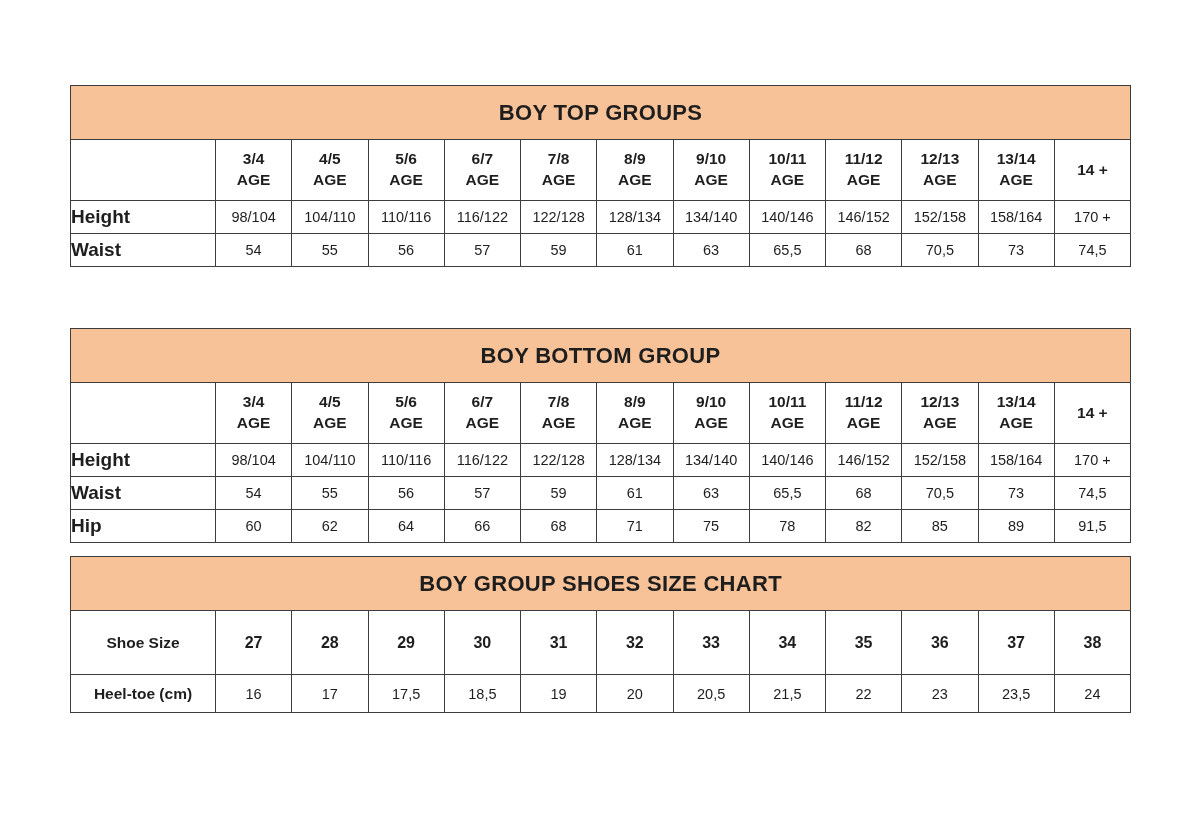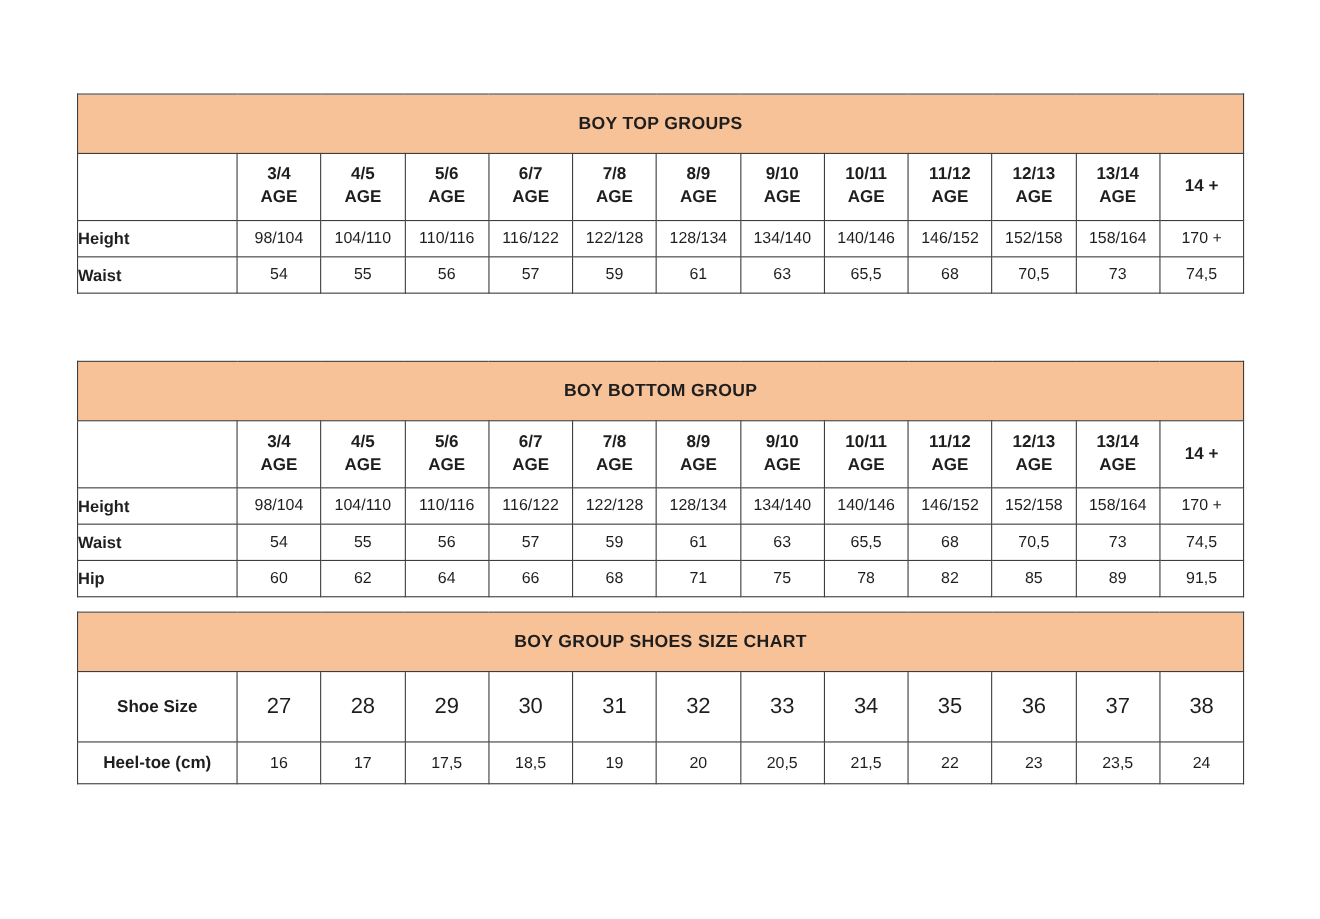--- a/index.html
+++ b/index.html
@@ -26,21 +26,21 @@
   }
   table.size-table th,
   table.size-table td {
     border: 1.5px solid #3d3d3d;
     padding: 0;
     overflow: hidden;
   }
   .title-row th {
     height: 53px;
     background: #f8c298;
-    font-size: 16px;
+    font-size: 22px;
     font-weight: 700;
     text-align: center;
     letter-spacing: 0.3px;
     color: #1e1e1e;
   }
   tr.age-row {
     height: 61px;
   }
   td.age-cell {
     font-weight: 700;
@@ -48,39 +48,39 @@
     text-align: center;
     white-space: pre-line;
     line-height: 1.35;
     vertical-align: middle;
   }
   tr.data-row {
     height: 33px;
   }
   td.label-cell {
     font-weight: 700;
-    font-size: 15px;
+    font-size: 19px;
     text-align: left;
     padding-left: 12px;
     vertical-align: middle;
   }
   td.value-cell {
     font-size: 14.5px;
     text-align: center;
     vertical-align: middle;
   }
   
   #table-top    { top: 85px; }
   #table-bottom { top: 328px; }
   #table-shoes  { top: 556px; }
   
   #table-shoes tr.data-row:nth-child(1) { height: 64px; }
   #table-shoes tr.data-row:nth-child(1) td.value-cell {
-    font-weight: 400;
-    font-size: 20px;
+    font-weight: 700;
+    font-size: 16px;
     margin-top: 46px;
   }
   #table-shoes td.label-cell { font-size: 15.5px; text-align: center; }
   #table-shoes tr.data-row:nth-child(2) { height: 38px; }
 </style>
 </head>
 <body>
 
 <div class="page">
 

